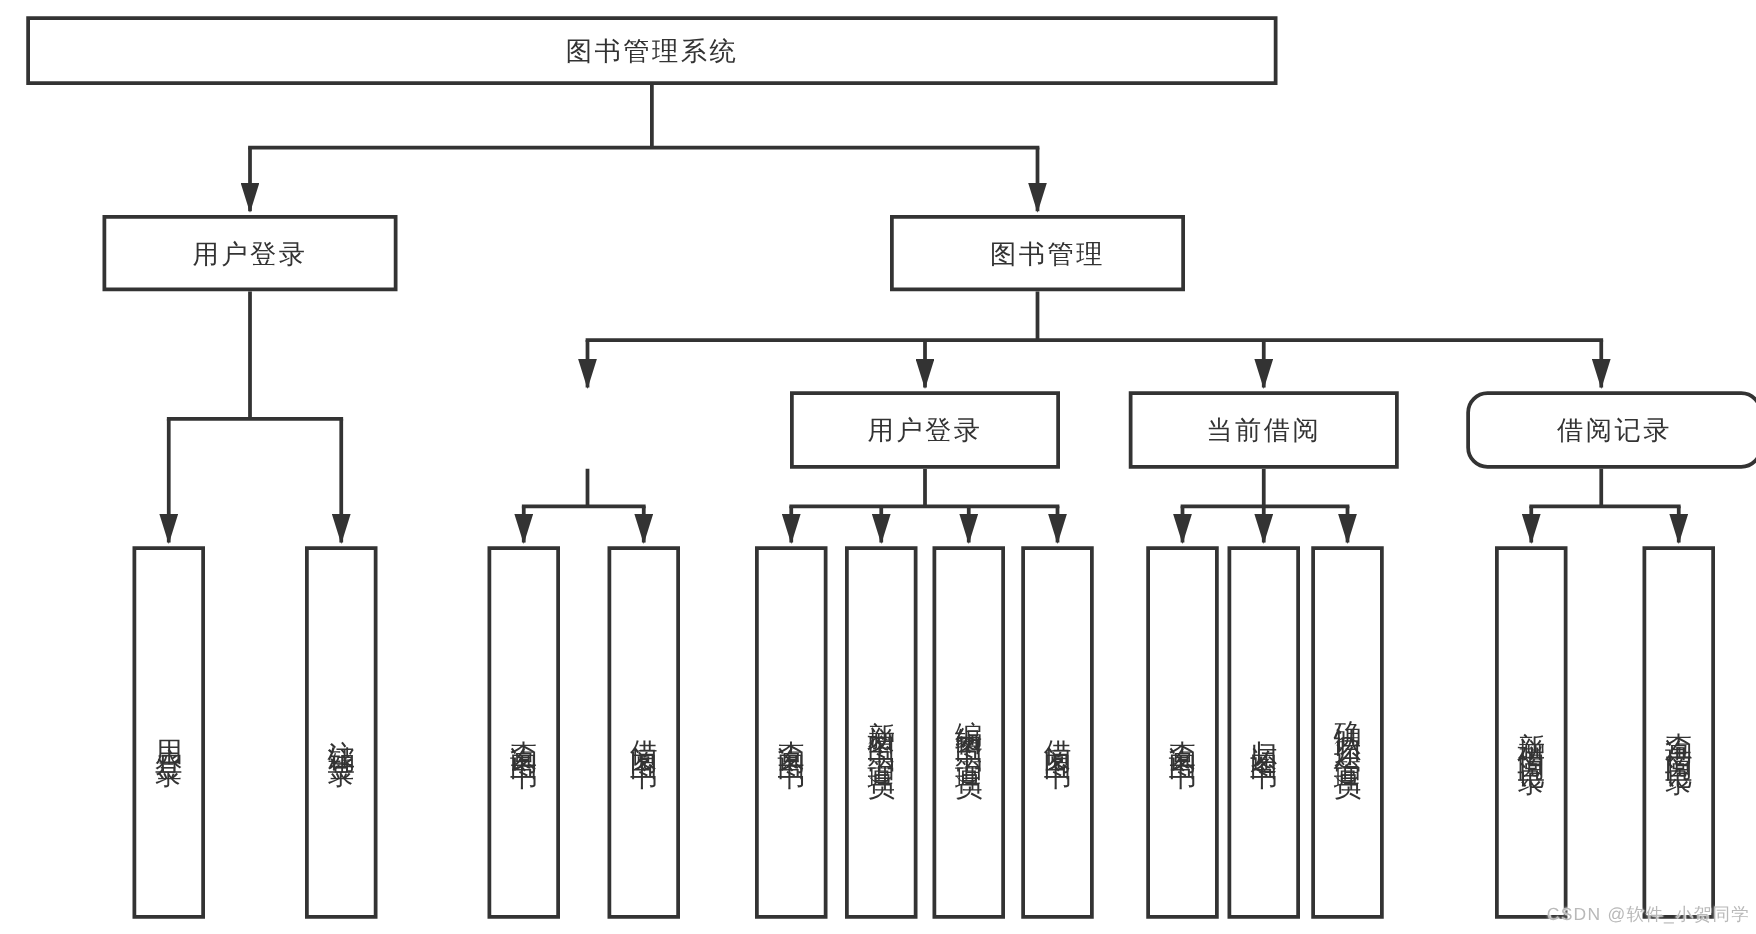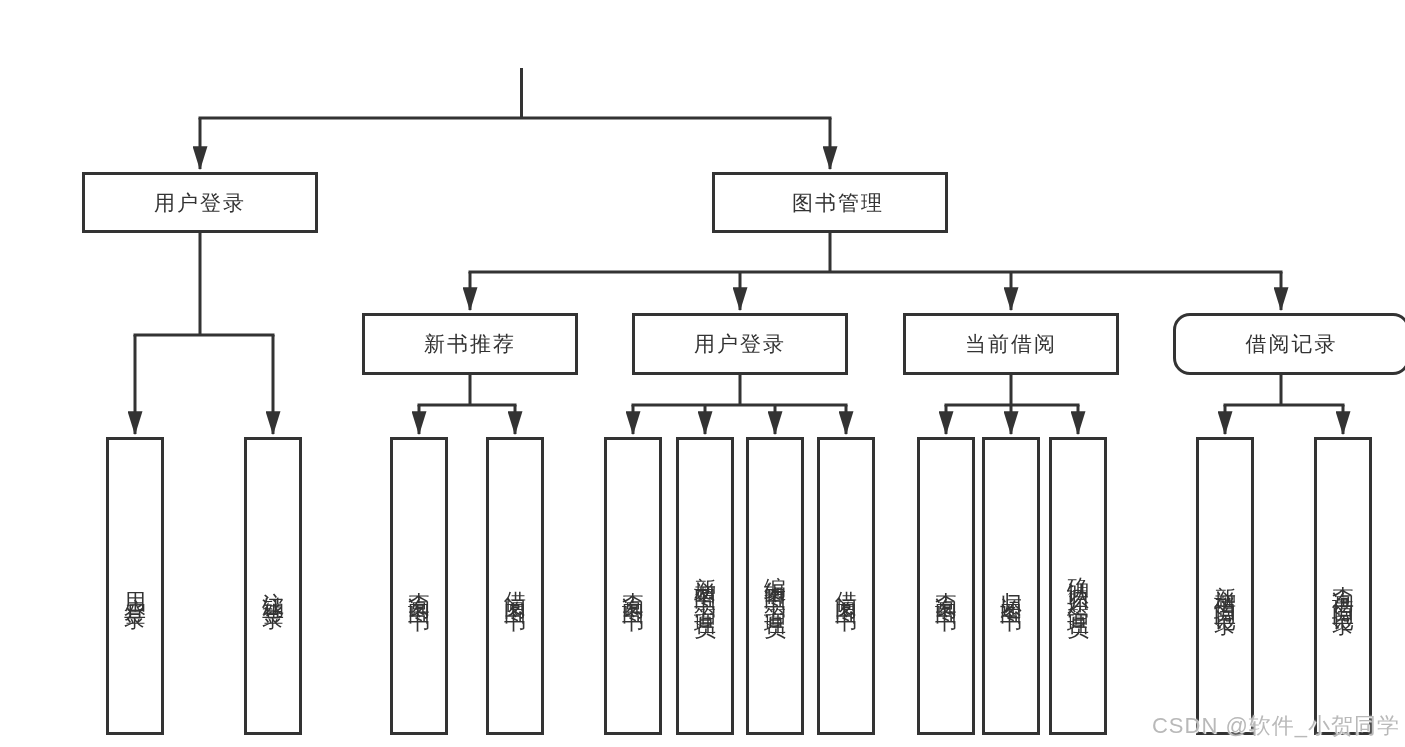--- a/index.html
+++ b/index.html
@@ -54,21 +54,21 @@
   #lf-7  { left:746px; }
   #lf-8  { left:817px; }
   #lf-9  { left:917px; }
   #lf-10 { left:982px; }
   #lf-11 { left:1049px; }
   #lf-12 { left:1196px; }
   #lf-13 { left:1314px; }
   #watermark {
     position:absolute;
     right:5px; bottom:6px;
-    font-size:22px;
+    font-size:14px;
     color:#b9b9b9;
     letter-spacing:1px;
     text-shadow:0 0 2px #ffffff, 1px 1px 1px #ffffff;
     z-index:3;
     white-space:nowrap;
   }
 </style>
 </head>
 <body>
 
@@ -124,31 +124,31 @@
       </g>
 
       <g>
         <path d="M1281,375 V405 M1223.5,405 H1344.5"></path>
         <path d="M1225,405 V434" marker-end="url(#arw)"></path>
         <path d="M1343,405 V434" marker-end="url(#arw)"></path>
       </g>
     </g>
   </svg>
 
+  <div class="node" id="n-root">
+    <span class="hlabel">图书管理系统</span>
+  </div>
 
   <div class="node" id="n-login">
     <span class="hlabel">用户登录</span>
   </div>
   <div class="node" id="n-mgmt">
     <span class="hlabel">图书管理</span>
   </div>
 
-  <div class="node" id="n-newrec">
-    <span class="hlabel">新书推荐</span>
-  </div>
   <div class="node" id="n-borrow">
     <span class="hlabel">用户登录</span>
   </div>
   <div class="node" id="n-cur">
     <span class="hlabel">当前借阅</span>
   </div>
   <div class="node" id="n-rec">
     <span class="hlabel">借阅记录</span>
   </div>
 

